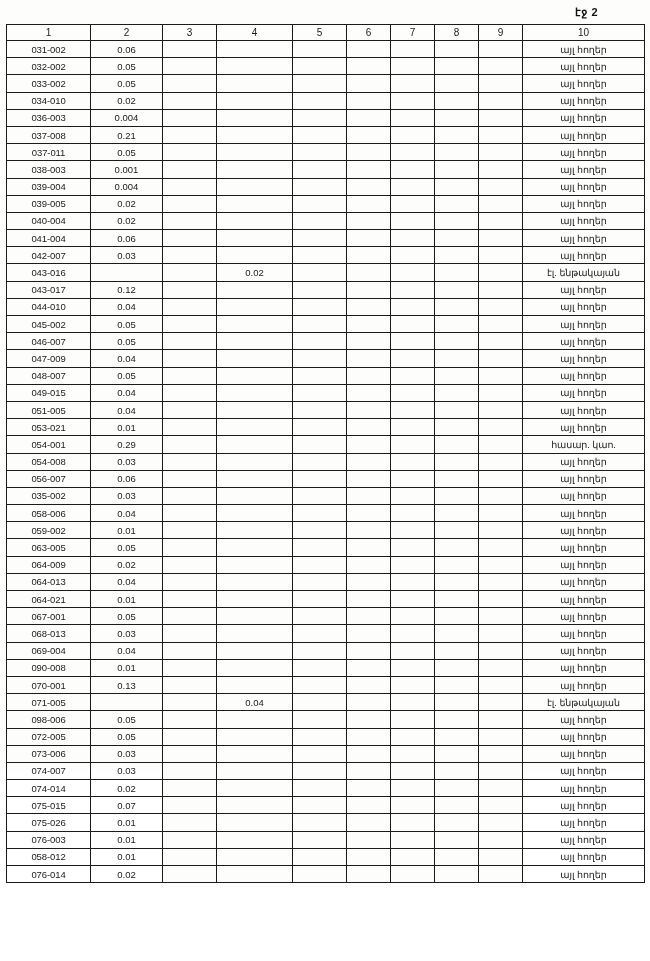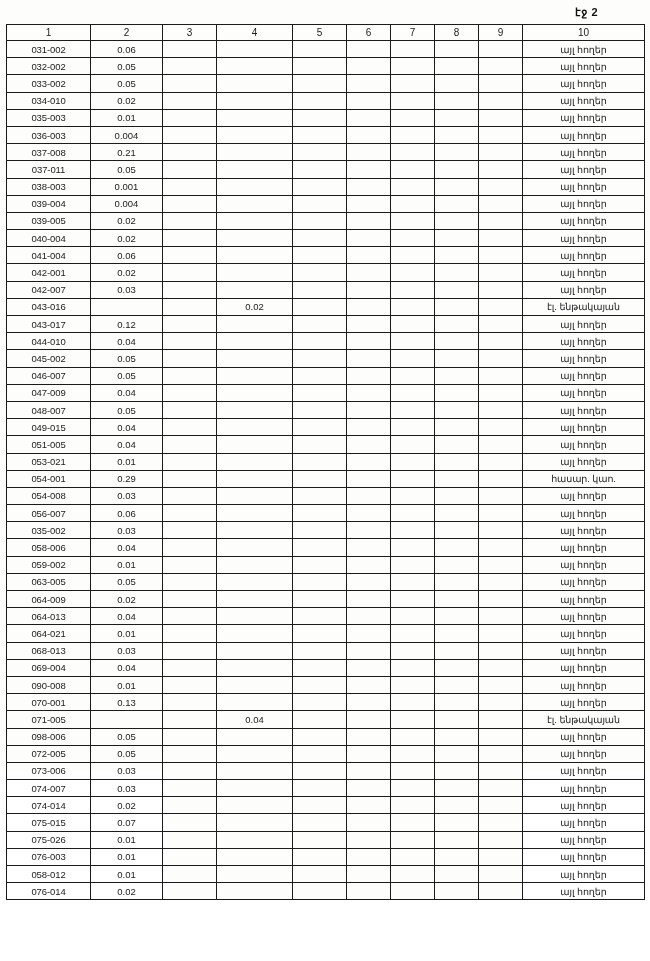--- a/index.html
+++ b/index.html
@@ -165,32 +165,20 @@
           <td class="num blank"></td>
           <td class="num blank"></td>
           <td class="num blank"></td>
           <td class="num blank"></td>
           <td class="num blank"></td>
           <td class="num blank"></td>
           <td class="num blank"></td>
           <td class="note">այլ հողեր</td>
         </tr>
         <tr>
-          <td class="code">035-003</td>
-          <td class="num">0.01</td>
-          <td class="num blank"></td>
-          <td class="num blank"></td>
-          <td class="num blank"></td>
-          <td class="num blank"></td>
-          <td class="num blank"></td>
-          <td class="num blank"></td>
-          <td class="num blank"></td>
-          <td class="note">այլ հողեր</td>
-        </tr>
-        <tr>
           <td class="code">036-003</td>
           <td class="num">0.004</td>
           <td class="num blank"></td>
           <td class="num blank"></td>
           <td class="num blank"></td>
           <td class="num blank"></td>
           <td class="num blank"></td>
           <td class="num blank"></td>
           <td class="num blank"></td>
           <td class="note">այլ հողեր</td>
@@ -273,32 +261,20 @@
           <td class="num blank"></td>
           <td class="num blank"></td>
           <td class="num blank"></td>
           <td class="num blank"></td>
           <td class="num blank"></td>
           <td class="num blank"></td>
           <td class="num blank"></td>
           <td class="note">այլ հողեր</td>
         </tr>
         <tr>
-          <td class="code">042-001</td>
-          <td class="num">0.02</td>
-          <td class="num blank"></td>
-          <td class="num blank"></td>
-          <td class="num blank"></td>
-          <td class="num blank"></td>
-          <td class="num blank"></td>
-          <td class="num blank"></td>
-          <td class="num blank"></td>
-          <td class="note">այլ հողեր</td>
-        </tr>
-        <tr>
           <td class="code">042-007</td>
           <td class="num">0.03</td>
           <td class="num blank"></td>
           <td class="num blank"></td>
           <td class="num blank"></td>
           <td class="num blank"></td>
           <td class="num blank"></td>
           <td class="num blank"></td>
           <td class="num blank"></td>
           <td class="note">այլ հողեր</td>
@@ -527,20 +503,32 @@
           <td class="num blank"></td>
           <td class="num blank"></td>
           <td class="num blank"></td>
           <td class="num blank"></td>
           <td class="num blank"></td>
           <td class="note">այլ հողեր</td>
         </tr>
         <tr>
           <td class="code">064-021</td>
           <td class="num">0.01</td>
+          <td class="num blank"></td>
+          <td class="num blank"></td>
+          <td class="num blank"></td>
+          <td class="num blank"></td>
+          <td class="num blank"></td>
+          <td class="num blank"></td>
+          <td class="num blank"></td>
+          <td class="note">այլ հողեր</td>
+        </tr>
+        <tr>
+          <td class="code">067-001</td>
+          <td class="num">0.05</td>
           <td class="num blank"></td>
           <td class="num blank"></td>
           <td class="num blank"></td>
           <td class="num blank"></td>
           <td class="num blank"></td>
           <td class="num blank"></td>
           <td class="num blank"></td>
           <td class="note">այլ հողեր</td>
         </tr>
         <tr>

